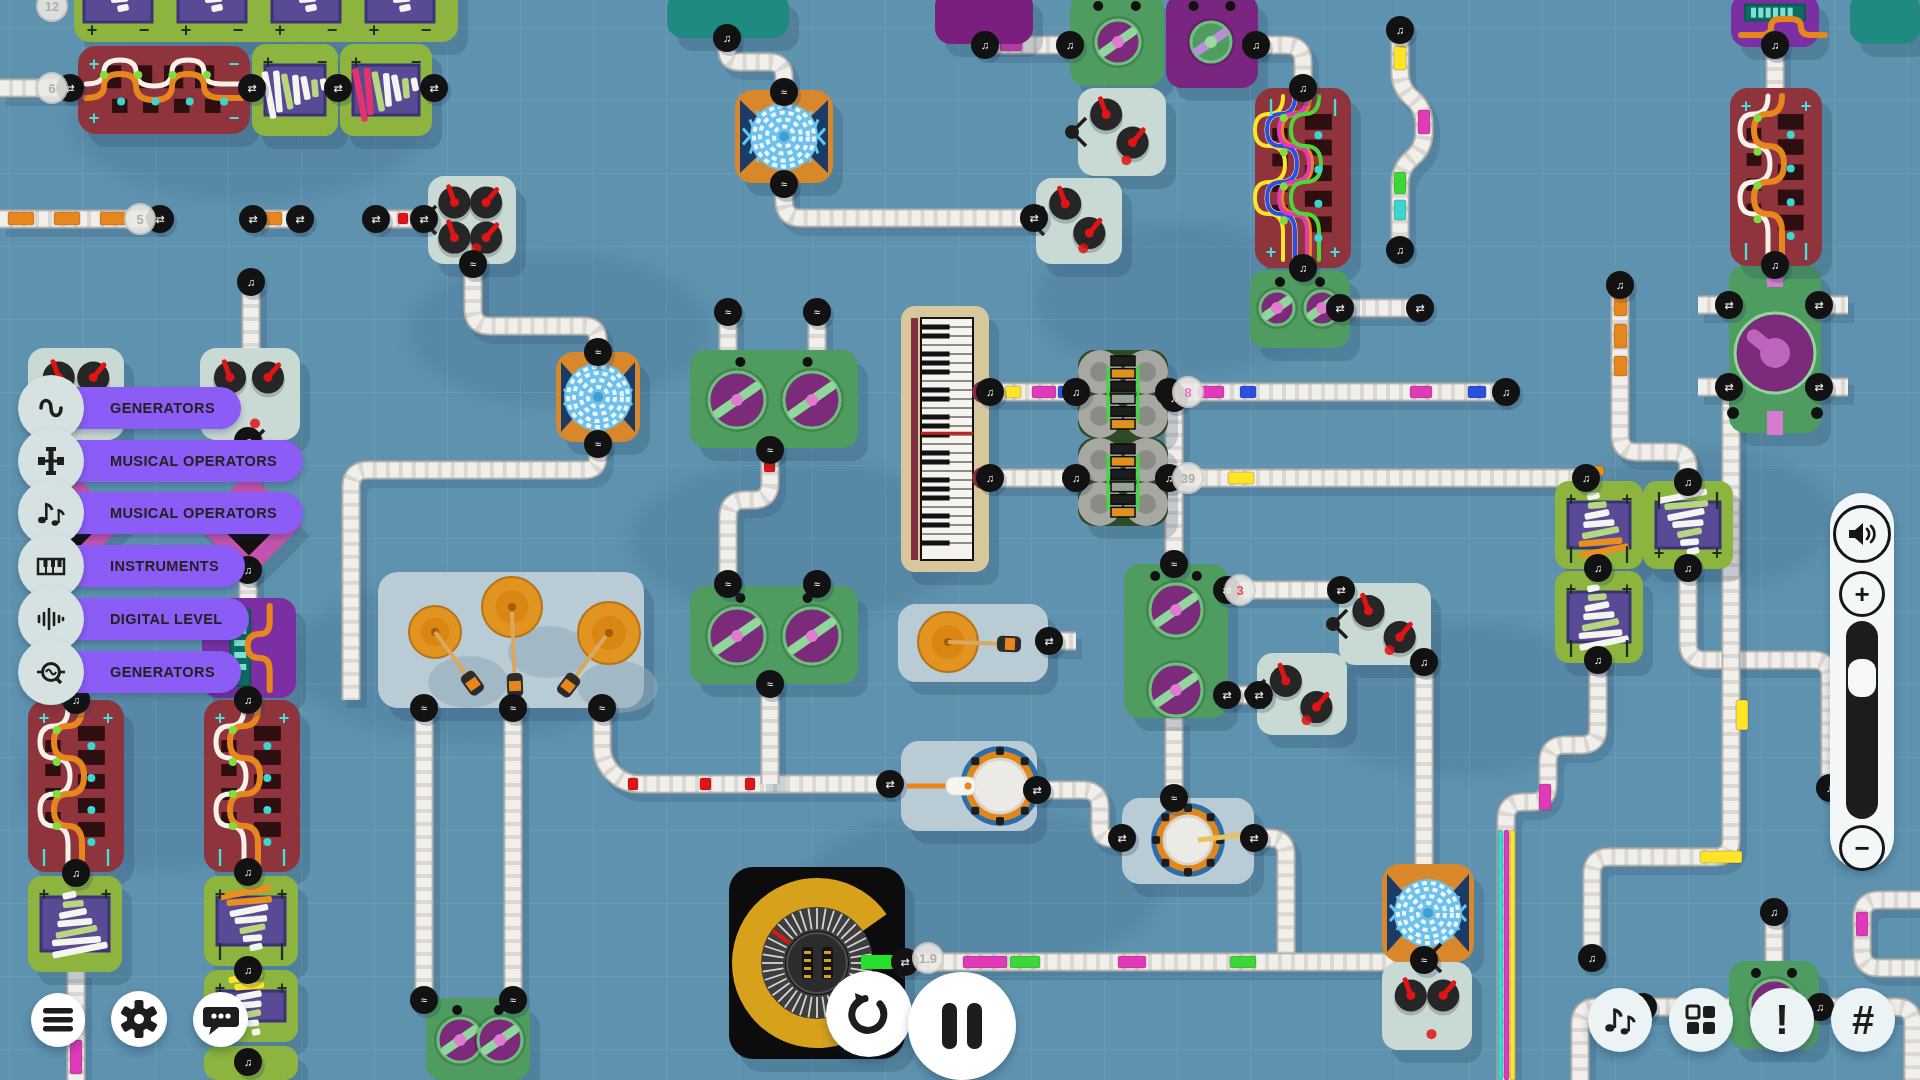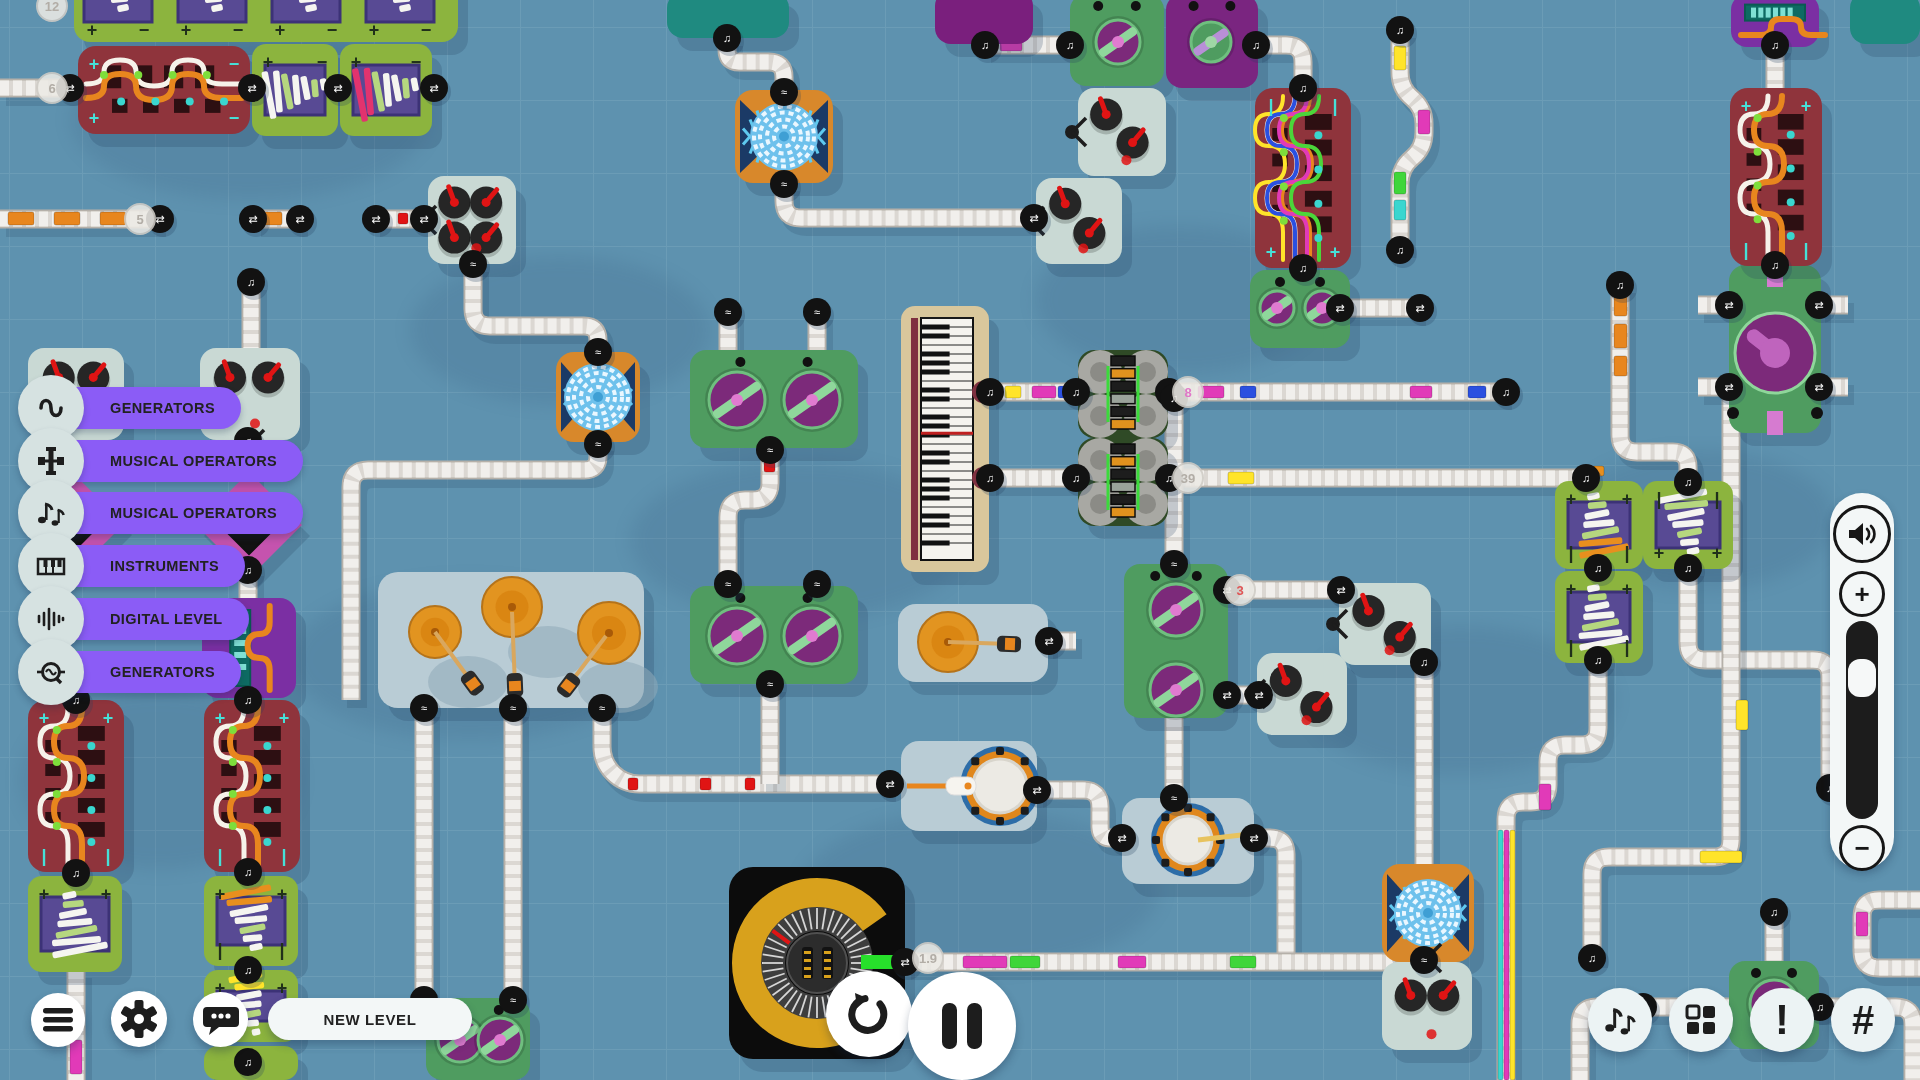--- a/index.html
+++ b/index.html
@@ -1858,23 +1858,20 @@
     </svg>
   </div>
   <div id="chat-btn" class="rbtn chrome" style="left:193px;top:992px;width:55px;height:55px;">
     <svg width="36" height="32" viewBox="0 0 36 32">
       <path d="M4 2 h28 a4 4 0 0 1 4 4 v12 a4 4 0 0 1 -4 4 h-16 l-10 8 l2 -8 h-4 a4 4 0 0 1 -4 -4 v-12 a4 4 0 0 1 4 -4 z" fill="#1d1d1d" transform="translate(0,1)"></path>
       <circle cx="11" cy="12" r="2.6" fill="#fff"></circle>
         <circle cx="18" cy="12" r="2.6" fill="#fff"></circle>
       <circle cx="25" cy="12" r="2.6" fill="#fff"></circle>
     </svg>
   </div>
-  <div id="new-level" class="pill-label chrome" style="left:268px;top:998px;width:204px;height:42px;">
-    <span>NEW LEVEL</span>
-  </div>
 
   <div id="restart-btn" class="rbtn chrome" style="left:826px;top:971px;width:86px;height:86px;">
     <svg width="46" height="46" viewBox="-23 -23 46 46">
       <path d="M -4 -15.4 A 16 16 0 1 0 11 -10" fill="none" stroke="#1d1d1d" stroke-width="7" stroke-linecap="round"></path>
       <polygon points="-14,-21 -1,-15.5 -12,-6" fill="#1d1d1d"></polygon>
     </svg>
   </div>
   <div id="pause-btn" class="rbtn chrome" style="left:908px;top:972px;width:108px;height:108px;">
     <svg width="44" height="50" viewBox="0 0 44 50">
       <rect x="2" y="2" width="15" height="46" rx="7" fill="#1d1d1d"></rect>

